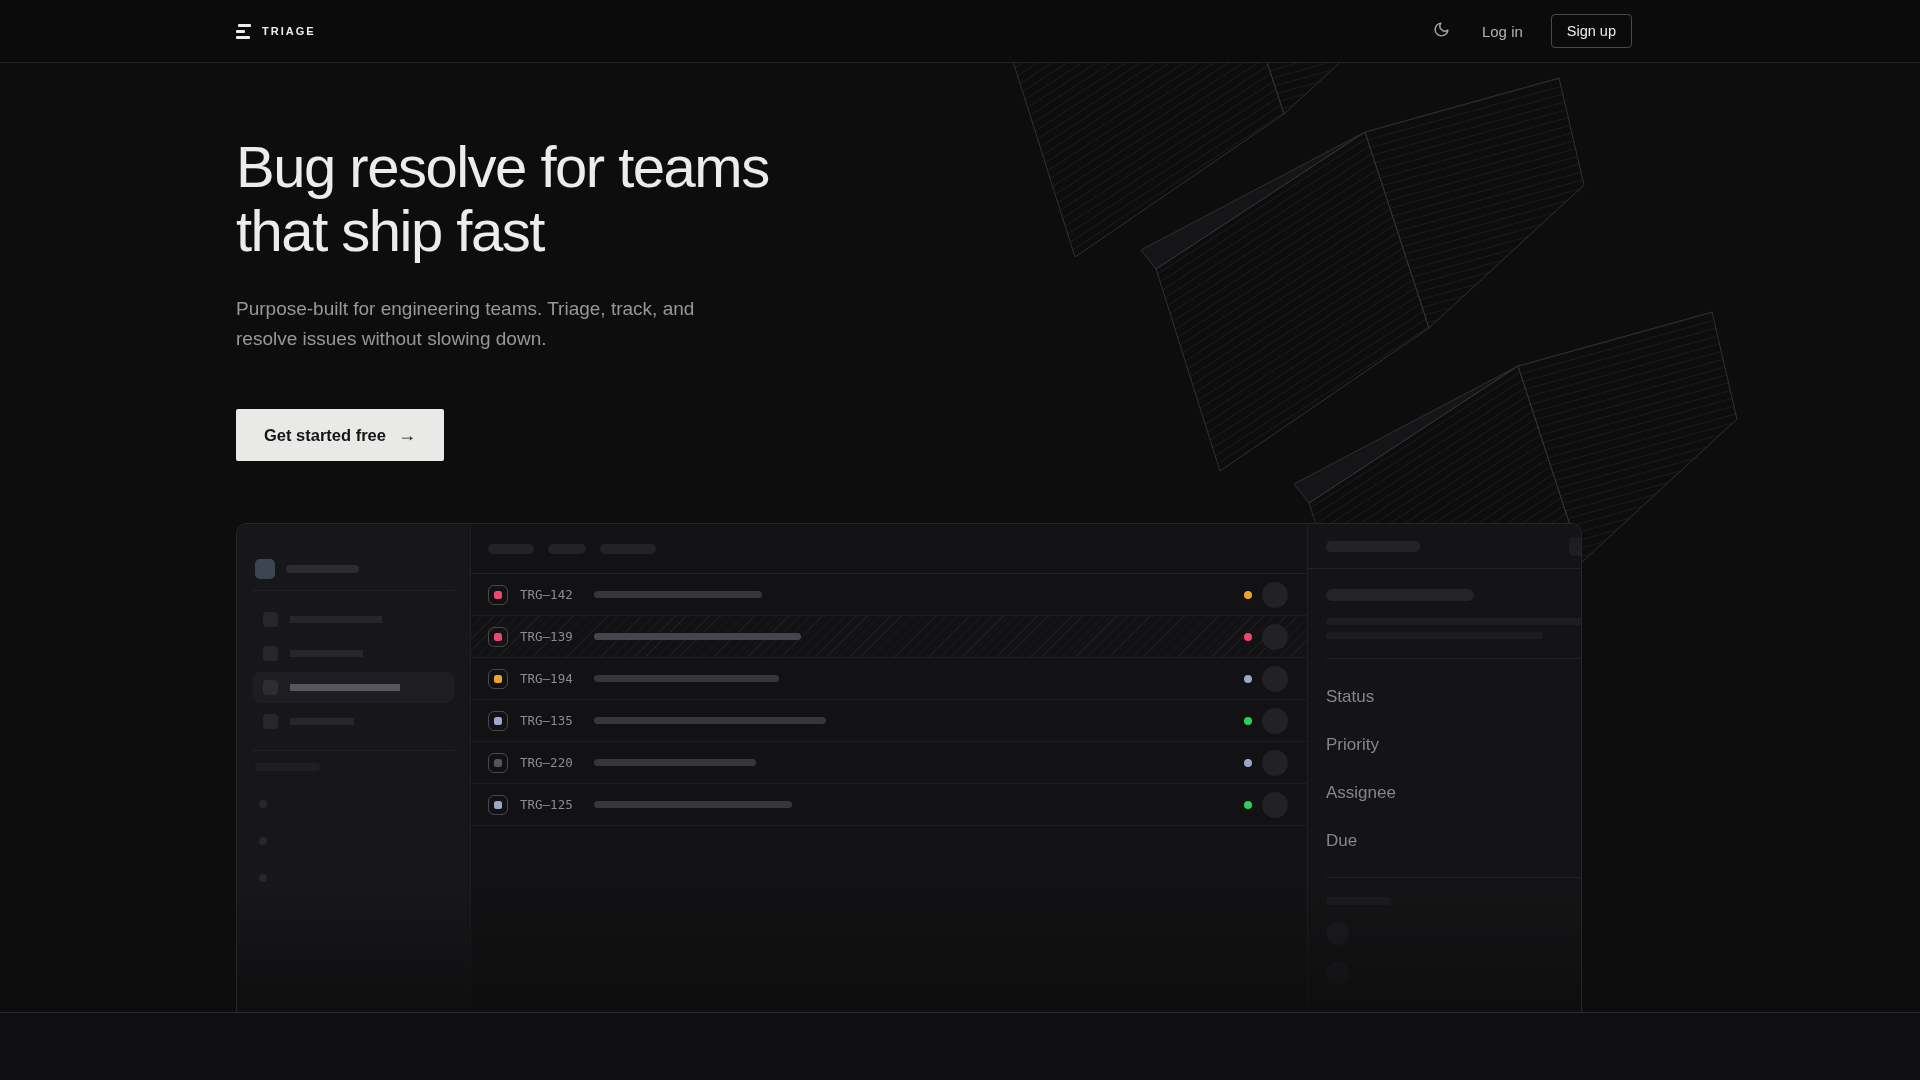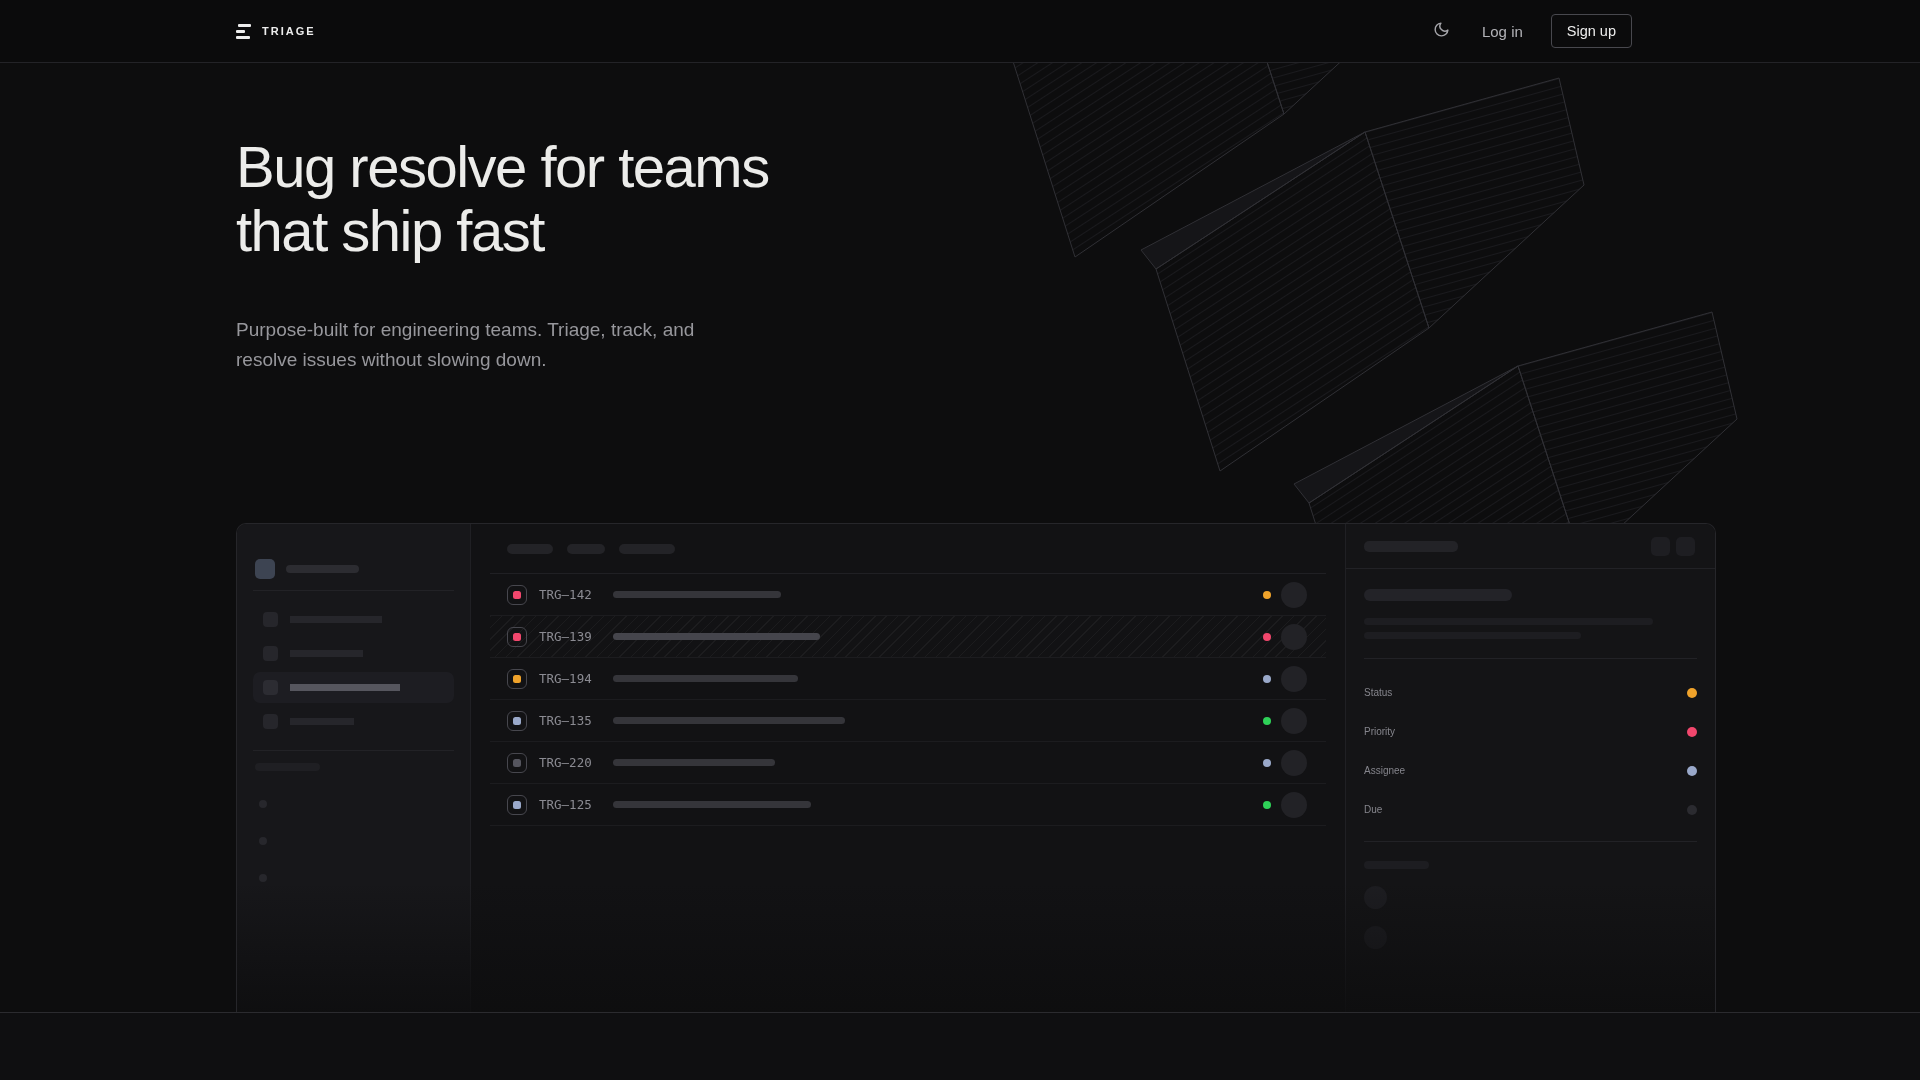--- a/index.html
+++ b/index.html
@@ -34,41 +34,40 @@
     font-size: 14.5px; color: #ededed;
     background: transparent; border: 1px solid #48484e; border-radius: 4px;
     padding: 8px 15px; cursor: pointer;
   }
 
   
   .hero { position: relative; height: 949px; overflow: hidden; }
   .bg-shapes { position: absolute; top: 0; left: 0; pointer-events: none; }
   .hero-inner { position: relative; z-index: 2; padding: 72px 0 0 236px; }
   .hero-title { font-size: 58px; line-height: 64px; font-weight: 500; letter-spacing: -1.5px; color: #ececea; }
-  .hero-sub { margin-top: 52px; font-size: 19px; line-height: 30px; color: #97979c; }
+  .hero-sub { margin-top: 31px; font-size: 19px; line-height: 30px; color: #97979c; }
   .cta-btn {
     margin-top: 55px;
     display: inline-flex; align-items: center; gap: 12px;
     background: #e9e9e7; color: #151515;
     border: none; border-radius: 2px; cursor: pointer;
     height: 52px; padding: 0 28px;
     font-family: "Liberation Sans", sans-serif; font-size: 16.5px; font-weight: 600;
   }
   .cta-arrow { font-size: 18px; font-weight: 400; }
 
   
   .mockup {
     position: absolute; left: 236px; top: 460px;
-    width: 1480px; height: 489px;
+    width: 1346px; height: 489px;
     background: #121214;
     border: 1px solid #26262a; border-bottom: none;
     border-radius: 10px 10px 0 0;
     display: flex; overflow: hidden;
     z-index: 1;
-    gap: 19px;
   }
   .skel { display: block; background: #27272c; border-radius: 5px; }
 
   
   .mk-sidebar { width: 234px; background: #17171a; border-right: 1px solid #202024; padding: 0 16px; flex: none; }
   .ws-row { display: flex; align-items: center; gap: 11px; padding: 23px 2px 0 2px; height: 66px; }
   .ws-logo { width: 20px; height: 20px; border-radius: 5px; background: #3d4452; flex: none; }
   .mk-sidebar .divider, .mk-panel .divider { border-top: 1px solid #222226; }
   .side-nav { padding: 10px 0; }
   .side-item { display: flex; align-items: center; gap: 12px; height: 31px; padding: 0 10px; border-radius: 7px; margin: 3px 0; }
@@ -106,21 +105,21 @@
   .panel-header { height: 45px; display: flex; align-items: center; padding: 0 20px 0 18px; border-bottom: 1px solid #222226; }
   .panel-header .skel { width: 94px; height: 11px; background: #232327; }
   .panel-header .hdr-btns { margin-left: auto; display: flex; gap: 6px; }
   .hdr-btn { width: 19px; height: 19px; border-radius: 5px; background: #1e1e22; border: none; }
   .panel-body { padding: 20px 18px 0 18px; }
   .pb-title { width: 148px; height: 12px; background: #232328; border-radius: 6px; }
   .pb-line1 { margin-top: 17px; width: 289px; height: 7px; background: #1d1d21; border-radius: 4px; }
   .pb-line2 { margin-top: 7px; width: 217px; height: 7px; background: #1d1d21; border-radius: 4px; }
   .panel-body .divider { margin-top: 19px; }
   .field-row { display: flex; align-items: center; justify-content: space-between; margin-top: 28px; }
-  .field-label { font-size: 10px; color: #85858c; }
+  .field-label { font-size: 17px; color: #85858c; }
   .field-dot { width: 10px; height: 10px; border-radius: 50%; }
   .panel-foot { padding: 0 18px; }
   .panel-foot .divider { margin-top: 26px; }
   .pf-label { margin-top: 19px; width: 65px; height: 8px; background: #1d1d21; border-radius: 4px; }
   .pf-circle { width: 23px; height: 23px; border-radius: 50%; background: #1d1d21; margin-top: 17px; }
 
   .mockup-fade {
     position: absolute; left: 0; right: 0; bottom: 0; height: 130px;
     background: linear-gradient(to bottom, rgba(13,13,14,0), rgba(13,13,14,0.85));
     pointer-events: none;
@@ -177,20 +176,24 @@
 
   <div class="hero-inner">
     <h1 class="hero-title">
       <span>Bug resolve for teams</span><br>
       <span>that ship fast</span>
     </h1>
     <p class="hero-sub">
       <span>Purpose-built for engineering teams. Triage, track, and</span><br>
       <span>resolve issues without slowing down.</span>
     </p>
+    <button class="cta-btn">
+      <span>Get started free</span>
+      <span class="cta-arrow">→</span>
+    </button>
   </div>
 
   <div class="mockup">
 
     <div class="mk-sidebar">
       <div class="ws-row">
         <span class="ws-logo"></span>
         <span class="skel" style="width:73px;height:8px;background:#2c2c31"></span>
       </div>
       <div class="divider"></div>

